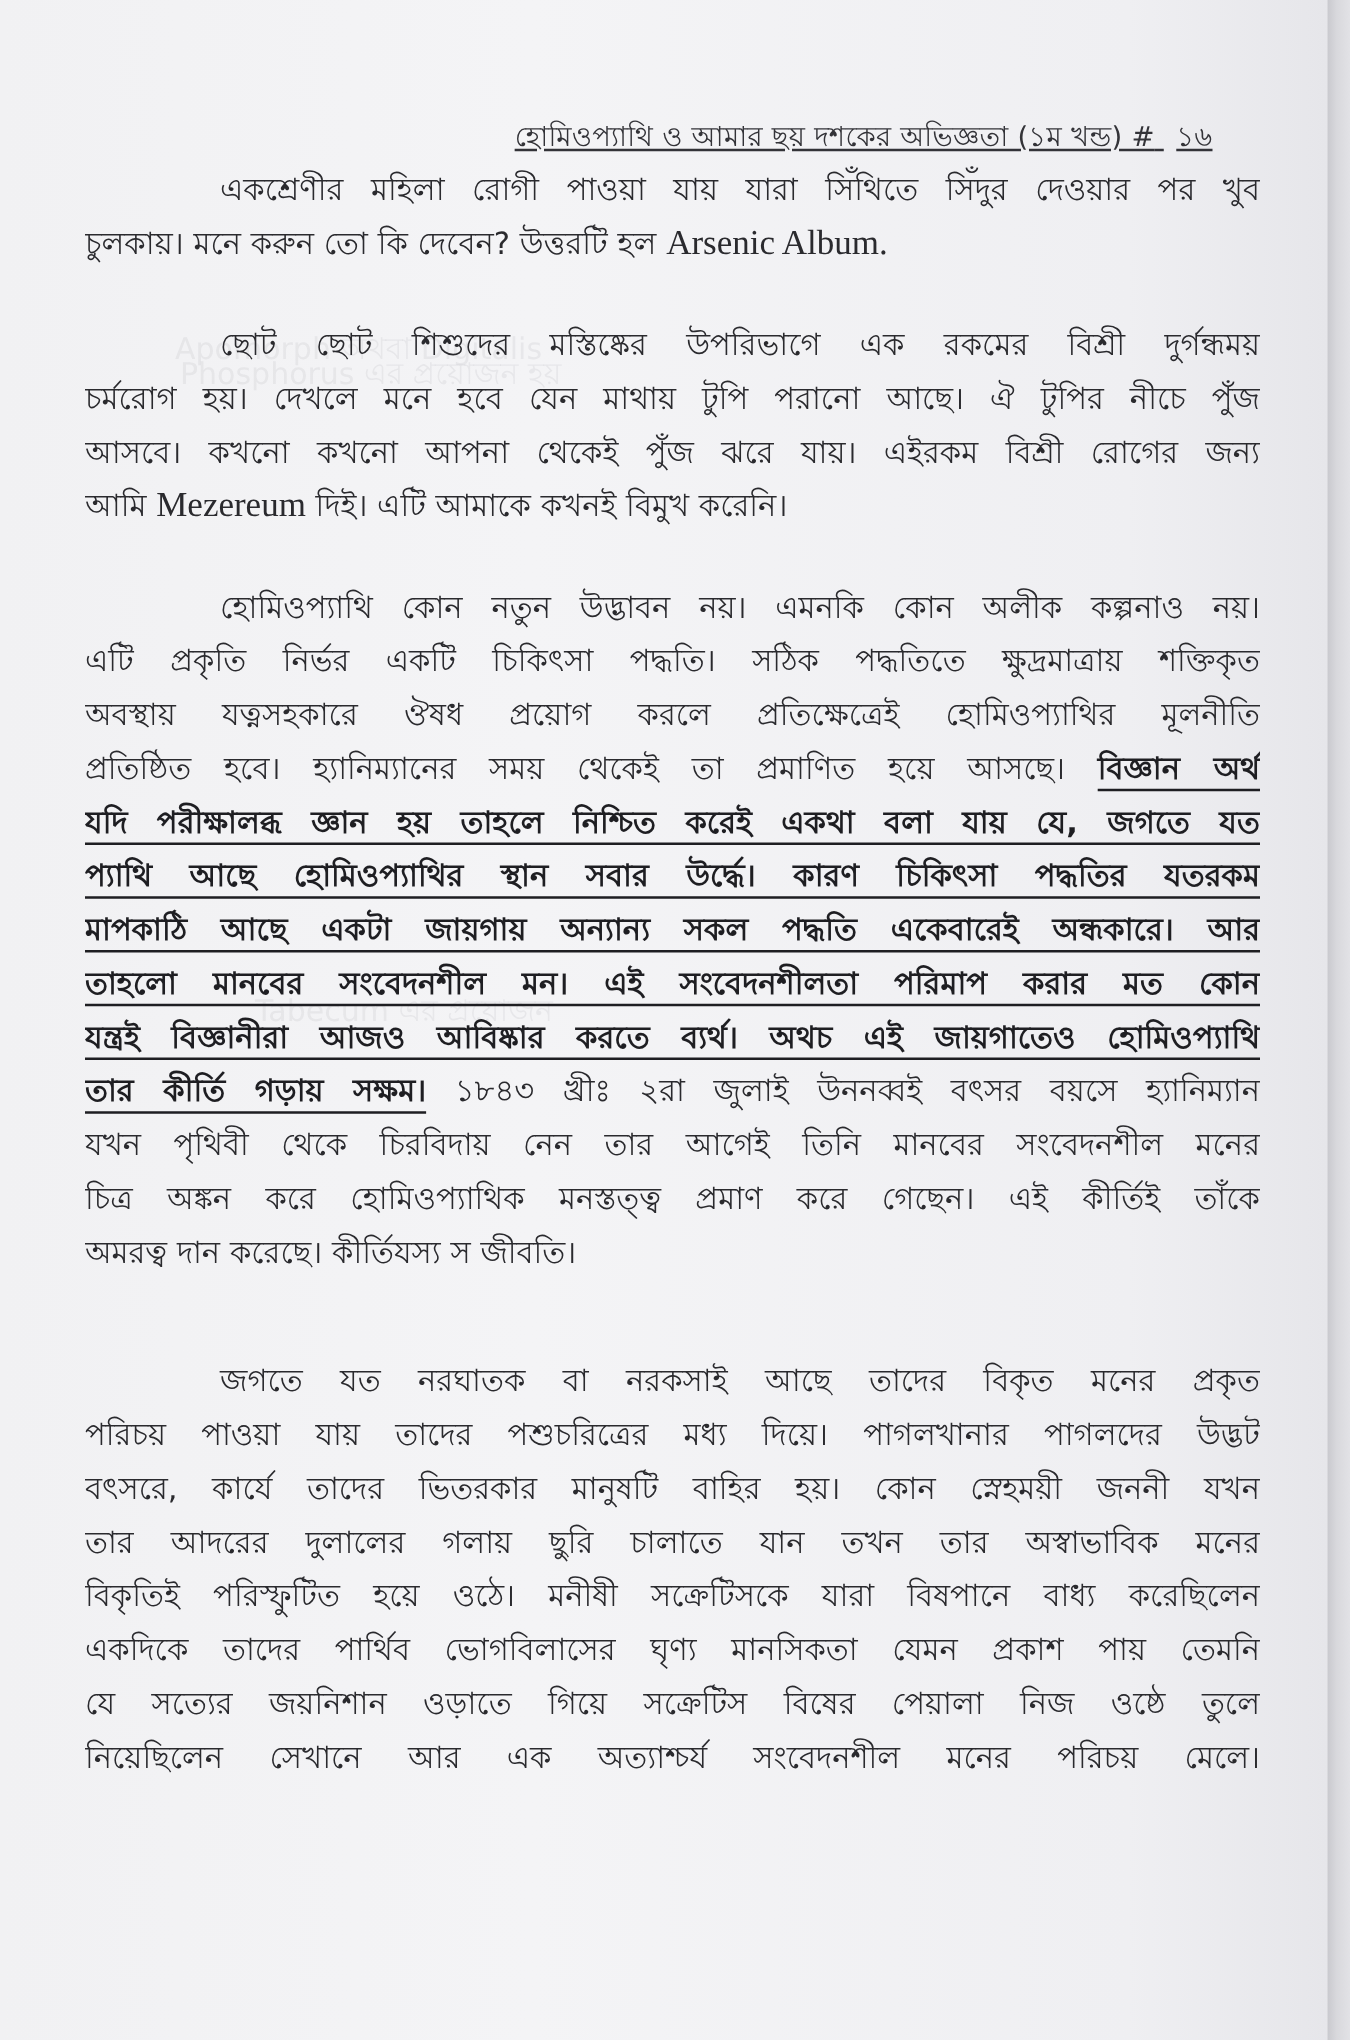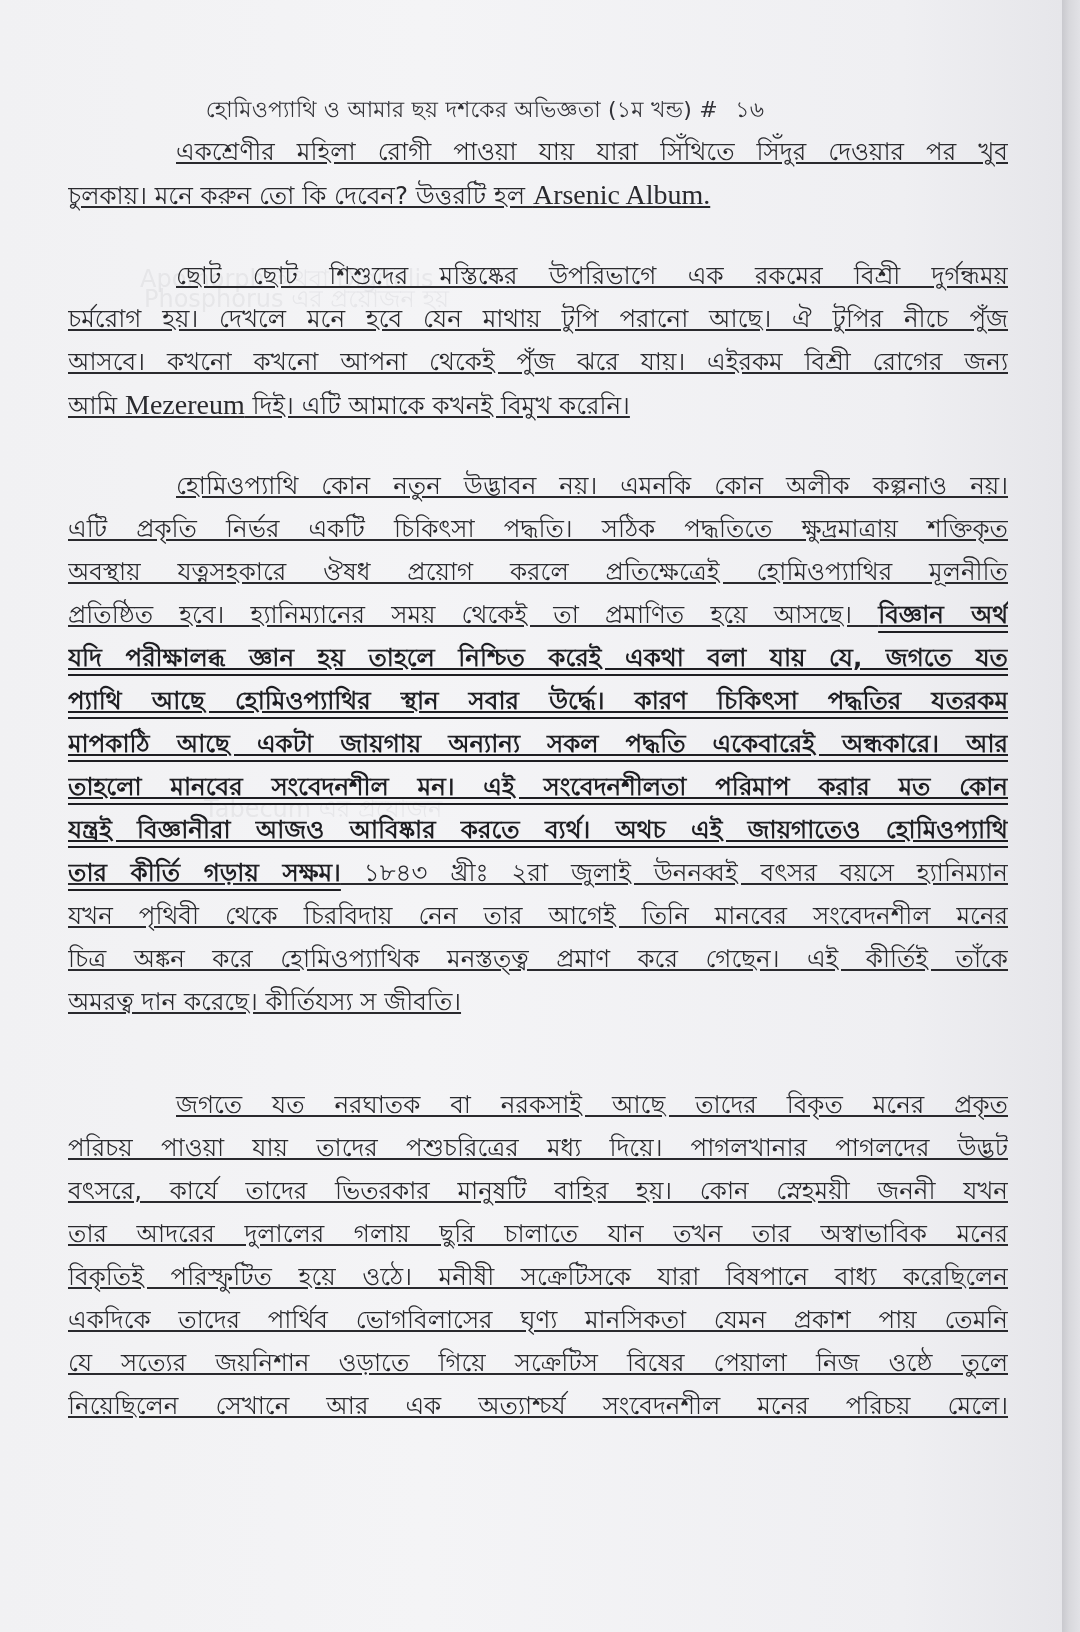--- a/index.html
+++ b/index.html
@@ -29,44 +29,44 @@
       top: 0;
       width: 18px;
       height: 1632px;
       background: linear-gradient(90deg, #c9c9ce 0%, #d8d8dc 40%, #e2e2e6 100%);
     }
     .header {
       position: absolute;
       top: 92px;
       left: 0;
       width: 970px;
-      text-align: center;
+      text-align: right;
       font-size: 22px;
       letter-spacing: 0.2px;
       color: #333338;
+      text-decoration: underline;
     }
     .header .page-num {
       margin-left: 10px;
     }
     .content {
       position: absolute;
       left: 68px;
       top: 130px;
       width: 940px;
     }
     .line {
       display: block;
       height: 43px;
       line-height: 43px;
       font-size: 24.5px;
       white-space: nowrap;
       text-align: justify;
       text-align-last: justify;
       overflow: hidden;
-      text-decoration: underline;
     }
     .line.indent {
       padding-left: 108px;
     }
     .line.last {
       text-align-last: left;
     }
     .line.bold {
       font-weight: bold;
       color: #1e1e22;

